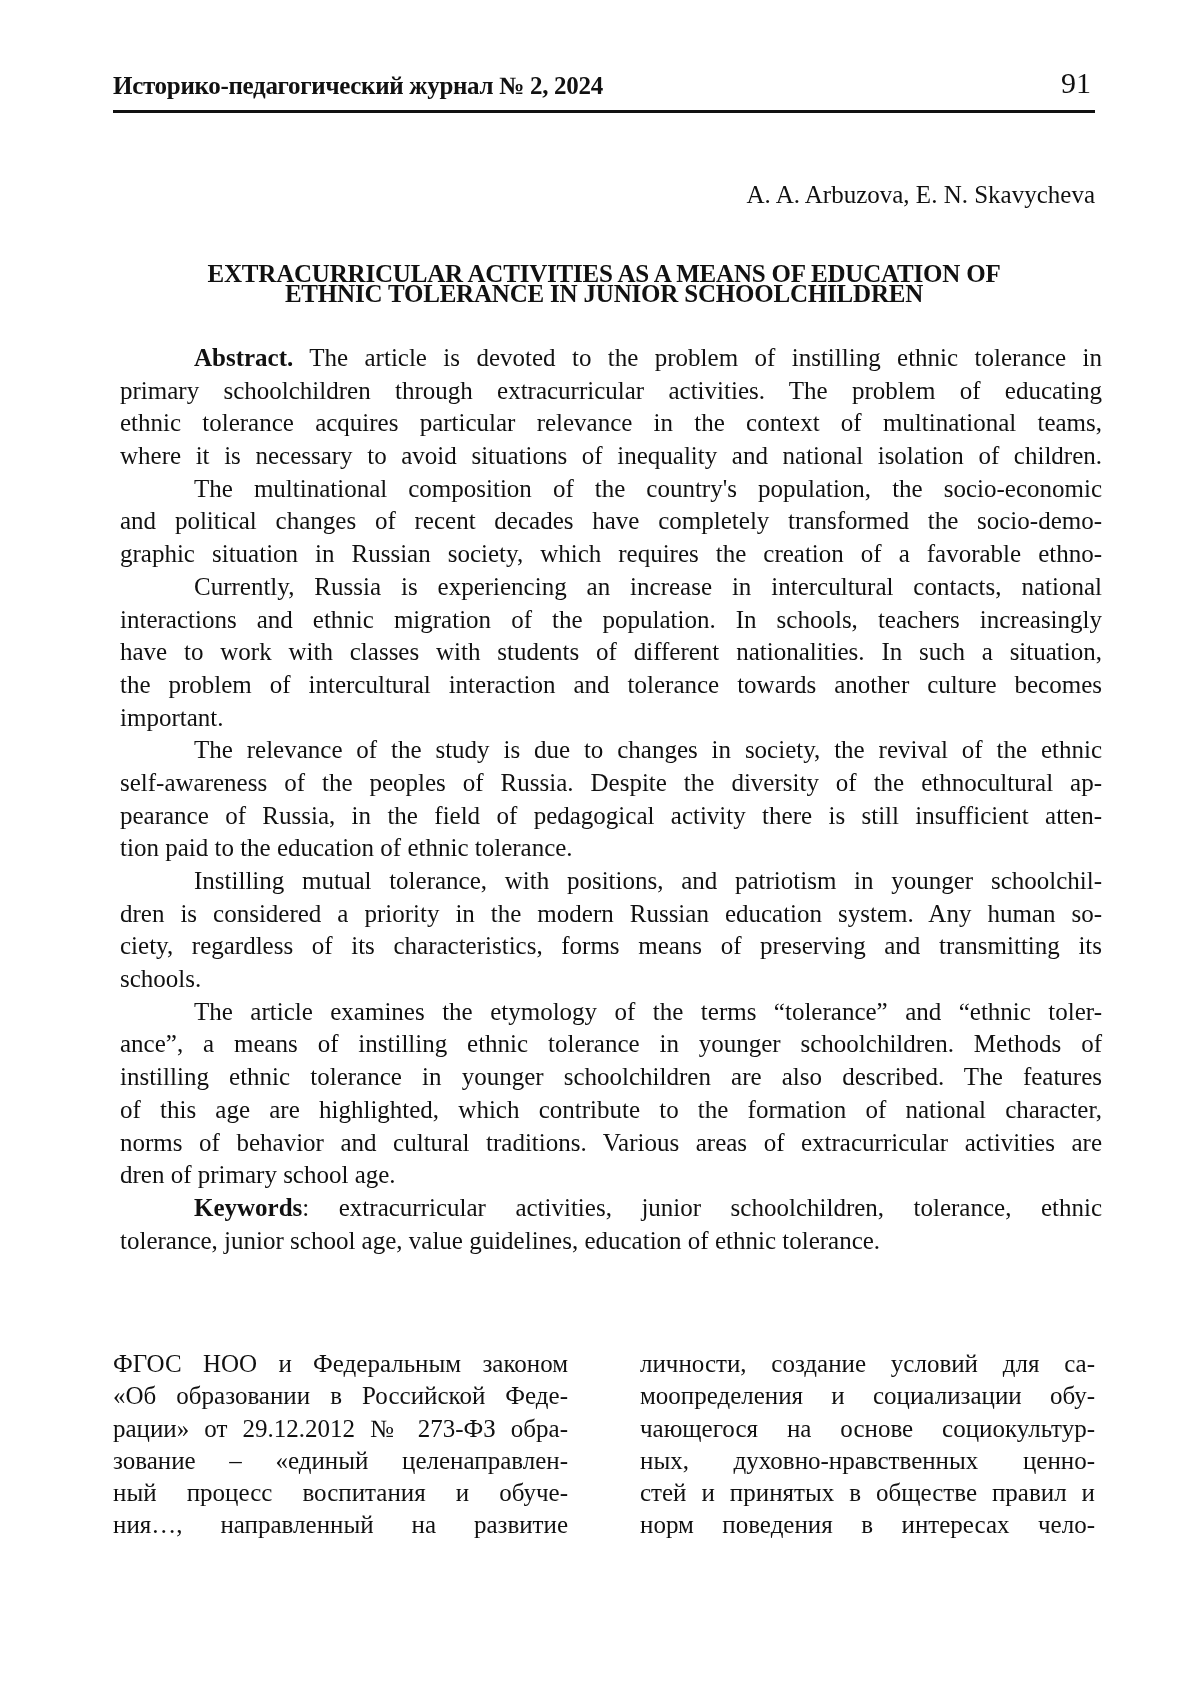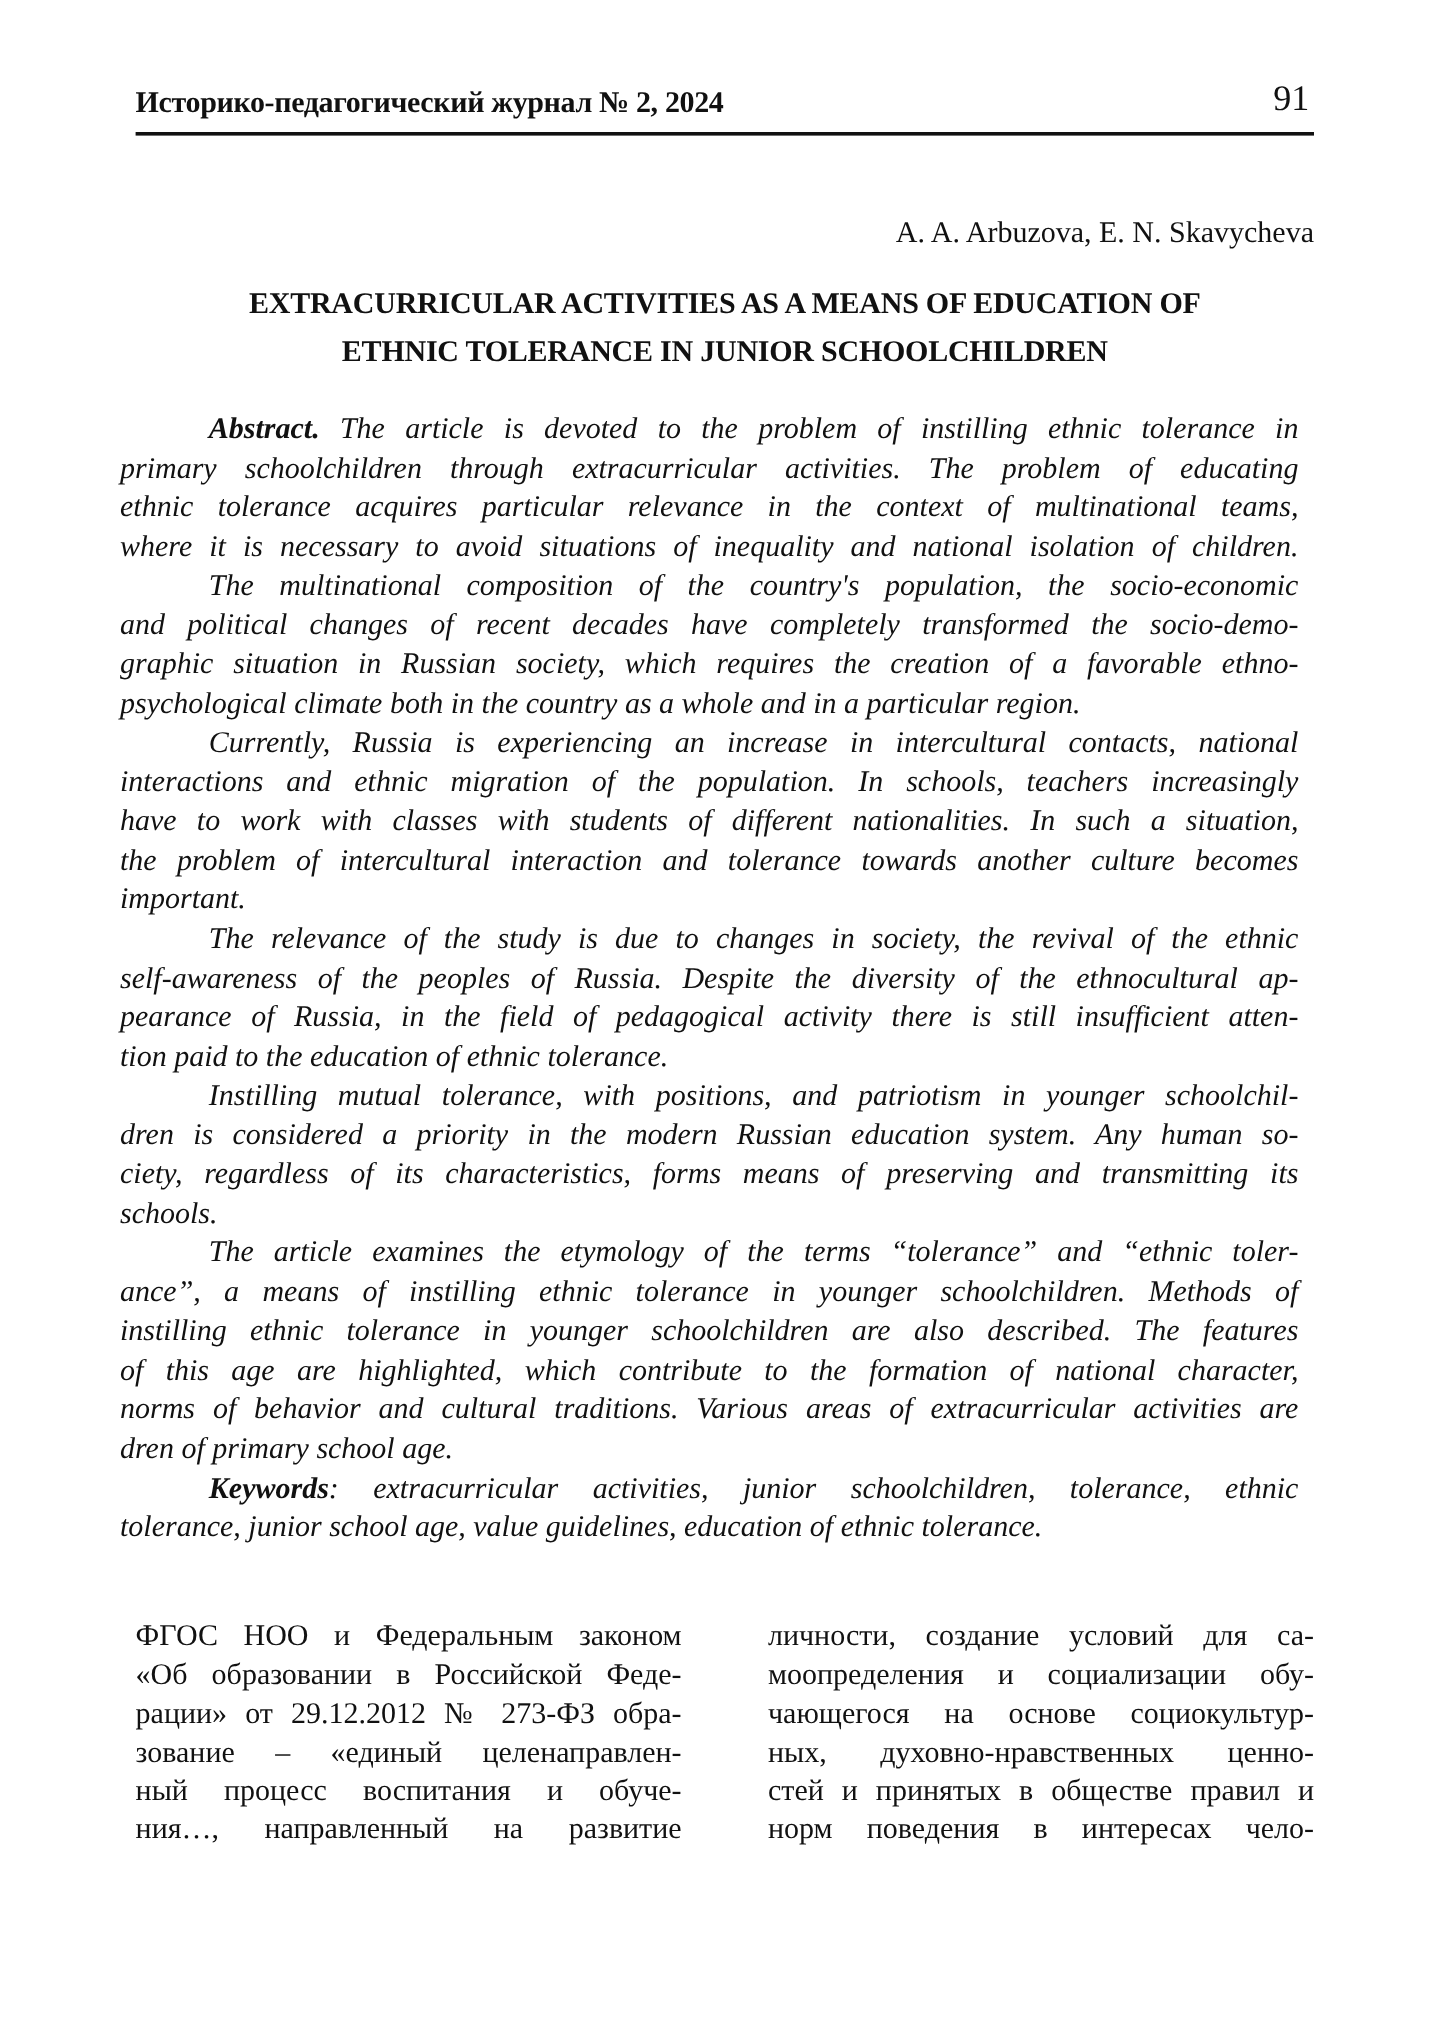--- a/index.html
+++ b/index.html
@@ -7,24 +7,24 @@
          font-family:"Liberation Serif", "DejaVu Serif", serif; color:#111; }
   .page { position:absolute; left:0; top:0; width:1200px; height:1697px; }
 
   .running-head { position:absolute; left:113px; top:72px; width:982px; height:36px; }
   .journal-title { position:absolute; left:0; top:0; font-weight:bold; font-size:25px; letter-spacing:-0.3px; }
   .page-number { position:absolute; right:4px; top:-6px; font-size:30px; }
   .head-rule { position:absolute; left:113px; top:110px; width:982px; height:3px; background:#111; }
 
   .authors { position:absolute; right:105px; top:181px; font-size:25px; }
   .title { position:absolute; left:113px; width:982px; text-align:center; font-weight:bold; font-size:25px; letter-spacing:-0.2px; }
-  .title.l1 { top:240px;text-align:center; }
+  .title.l1 { top:260px;text-align:center; }
   .title.l2 { top:280px; }
 
-  .abstract { position:absolute; left:100px; top:342px; width:982px; font-size:25px;font-style:italic; }
+  .abstract { position:absolute; left:120px; top:342px; width:982px; font-size:25px; }
   .line { height:32.7px; line-height:32.7px; white-space:nowrap; text-align:justify; text-align-last:justify; }
   .line.last { text-align-last:left; }
   .line.indent { padding-left:74px; }
   .b { font-weight:bold; }
 
   .col { position:absolute; top:1348px; width:455px; font-size:25px; }
   .col.left { left:113px; }
   .col.right { left:640px; }
   .col .line { height:32.3px; line-height:32.3px; }
   .col .line.indent { padding-left:74px; }
@@ -47,21 +47,20 @@
   <div class="title l2">ETHNIC TOLERANCE IN JUNIOR SCHOOLCHILDREN</div>
 
   <div class="abstract">
     <div class="line indent"><span class="b">Abstract.</span><span> The article is devoted to the problem of instilling ethnic tolerance in</span></div>
     <div class="line">primary schoolchildren through extracurricular activities. The problem of educating</div>
     <div class="line">ethnic tolerance acquires particular relevance in the context of multinational teams,</div>
     <div class="line">where it is necessary to avoid situations of inequality and national isolation of children.</div>
     <div class="line indent">The multinational composition of the country's population, the socio-economic</div>
     <div class="line">and political changes of recent decades have completely transformed the socio-demo-</div>
     <div class="line">graphic situation in Russian society, which requires the creation of a favorable ethno-</div>
-    <div class="line last">psychological climate both in the country as a whole and in a particular region.</div>
     <div class="line indent">Currently, Russia is experiencing an increase in intercultural contacts, national</div>
     <div class="line">interactions and ethnic migration of the population. In schools, teachers increasingly</div>
     <div class="line">have to work with classes with students of different nationalities. In such a situation,</div>
     <div class="line">the problem of intercultural interaction and tolerance towards another culture becomes</div>
     <div class="line last">important.</div>
     <div class="line indent">The relevance of the study is due to changes in society, the revival of the ethnic</div>
     <div class="line">self-awareness of the peoples of Russia. Despite the diversity of the ethnocultural ap-</div>
     <div class="line">pearance of Russia, in the field of pedagogical activity there is still insufficient atten-</div>
     <div class="line last">tion paid to the education of ethnic tolerance.</div>
     <div class="line indent">Instilling mutual tolerance, with positions, and patriotism in younger schoolchil-</div>

